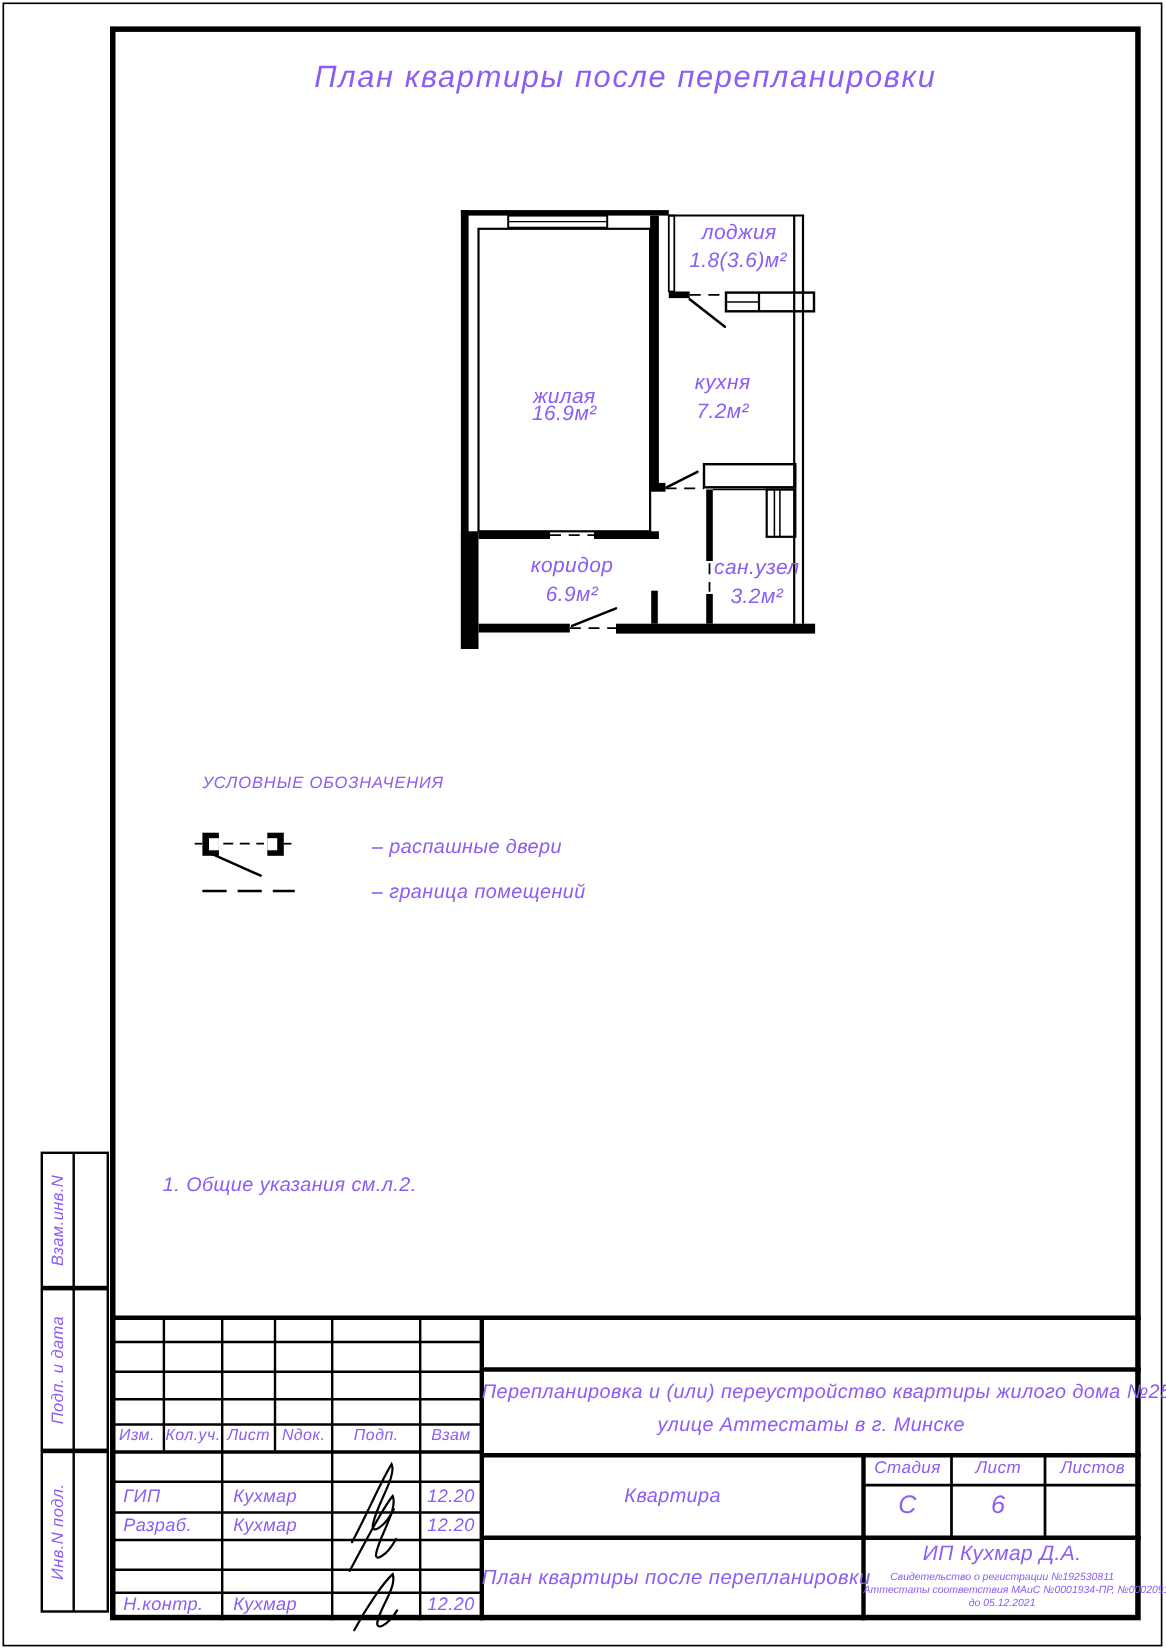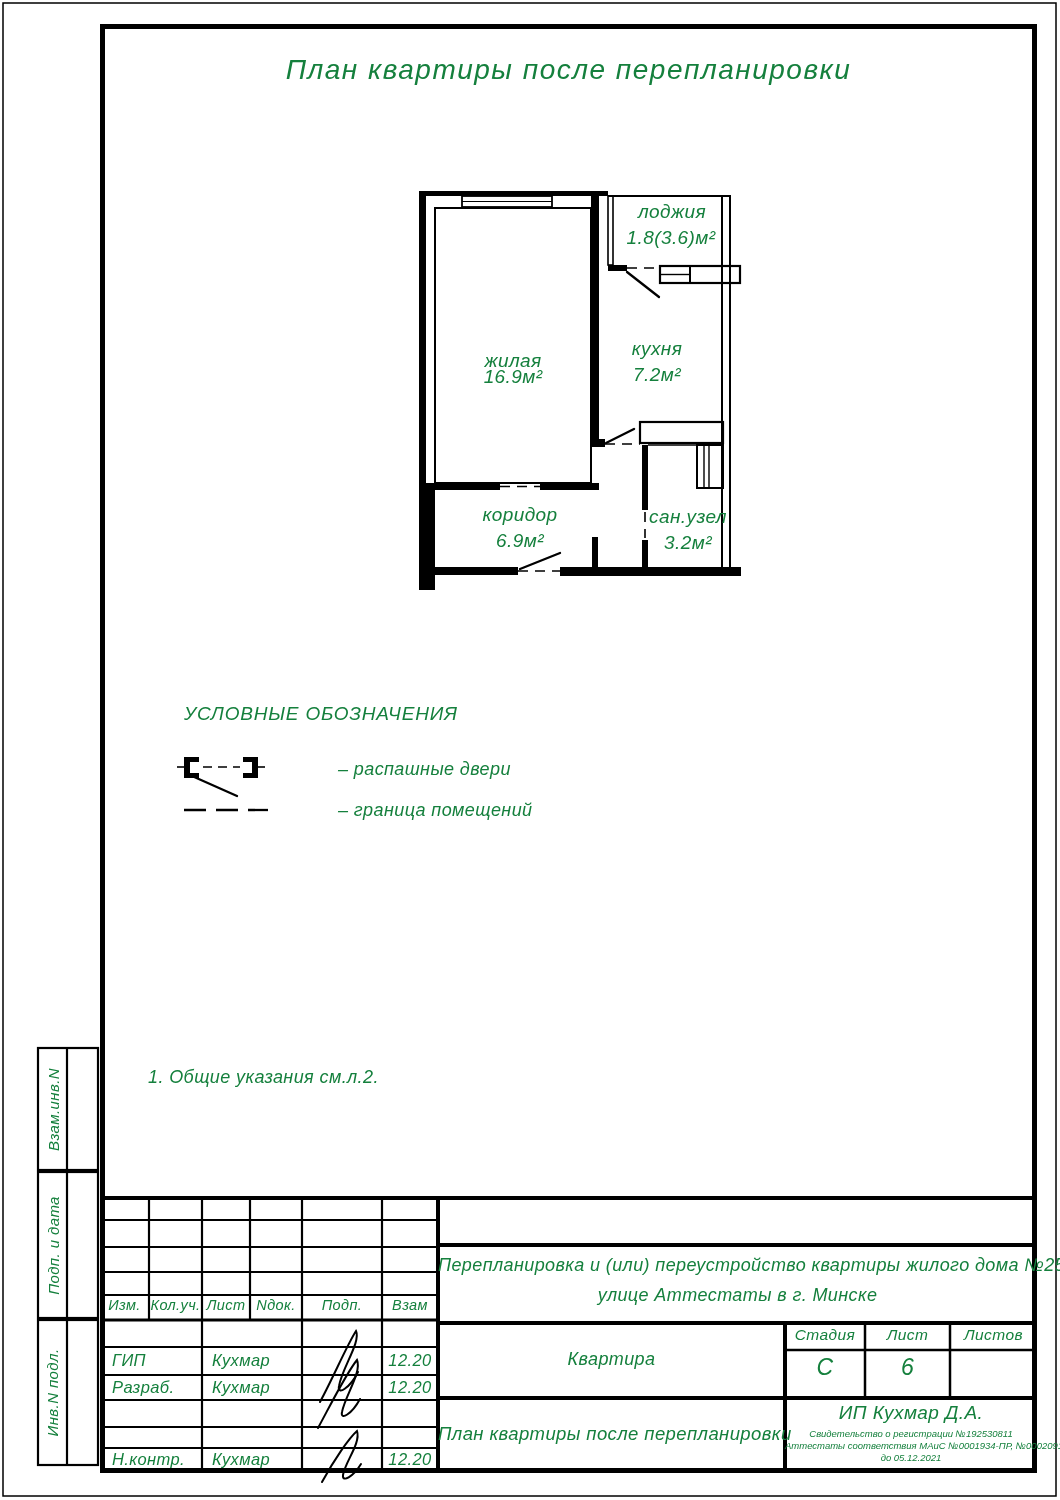--- a/index.html
+++ b/index.html
@@ -1,26 +1,26 @@
 <!DOCTYPE html>
 <html><head>
 <meta charset="utf-8">
 <style>
   * { box-sizing: border-box; }
   html,body { margin:0; padding:0; background:#ffffff; }
   .page {
     position:relative; width:1060px; height:1500px; background:#fff;
-    font-family:"Liberation Sans", sans-serif; color:#15803d; overflow:hidden;
+    font-family:"Liberation Sans", sans-serif; color:#8b5cf6; overflow:hidden;
   }
   .lw { position:absolute; left:0; top:0; }
   .t { position:absolute; font-style:italic; white-space:nowrap; line-height:1.15; letter-spacing:.4px; }
   .tc { text-align:center; }
   .title { font-size:28px; letter-spacing:1.5px; }
   .room { font-size:19px; }
-  .legend-title { font-size:19px; letter-spacing:.8px; }
+  .legend-title { font-size:15px; letter-spacing:.8px; }
   .legend-lbl { font-size:18px; }
   .note { font-size:18px; }
   .vlabel { font-size:15px; transform:rotate(-90deg); text-align:center; line-height:29px; height:29px; }
   .tb-col { font-size:14.5px; }
   .tb-row { font-size:16.5px; }
   .tb-proj { font-size:18px; }
   .tb-obj { font-size:18px; }
   .tb-stagehdr { font-size:15.5px; }
   .tb-stageval { font-size:23px; }
   .tb-doc { font-size:18.5px; }

